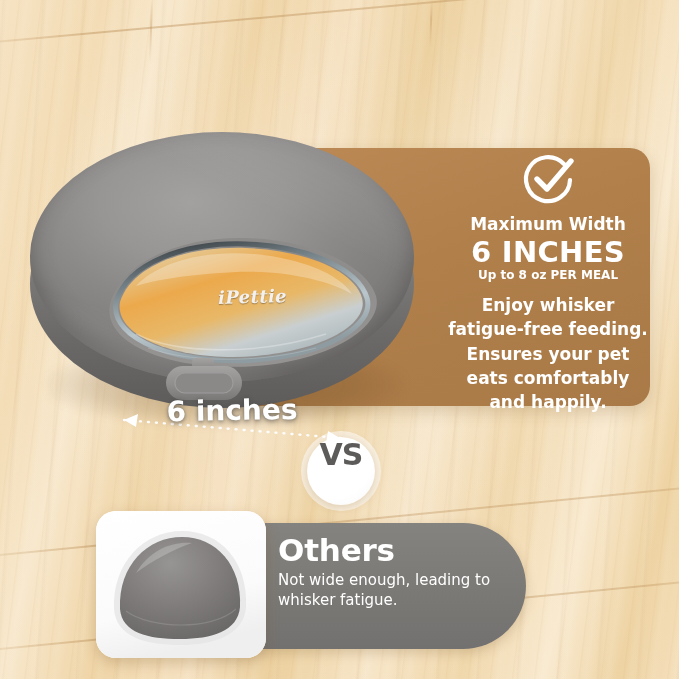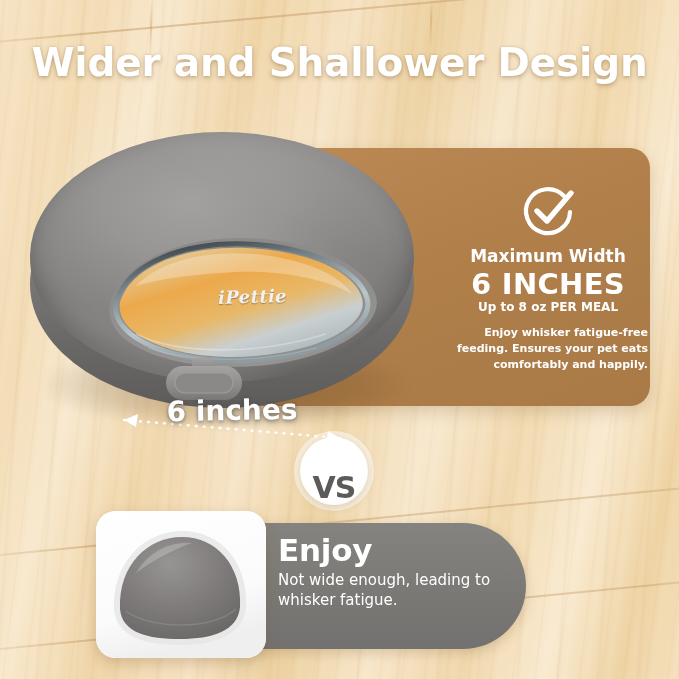--- a/index.html
+++ b/index.html
@@ -106,21 +106,21 @@
     top: 148px;
     width: 418px;
     height: 258px;
     background: linear-gradient(160deg, #bd8a56 0%, #b07f4a 45%, #a97a47 100%);
     border-radius: 20px;
     box-shadow: 0 6px 16px rgba(120,80,36,.22);
   }
   .brown-content {
     position: absolute;
     left: 448px;
-    top: 184px;
+    top: 152px;
     width: 200px;
     text-align: center;
     color: #fff;
   }
   .check-wrap {
     width: 56px;
     height: 56px;
     margin: 0 auto 7px auto;
   }
   .lbl-maxwidth {
@@ -135,25 +135,24 @@
     line-height: 1.05;
     letter-spacing: .3px;
   }
   .lbl-permeal {
     font-size: 12px;
     font-weight: bold;
     line-height: 1.1;
     margin-top: 2px;
   }
   .lbl-desc {
-    font-size: 11px;
+    font-size: 17px;
     font-weight: bold;
     line-height: 1.42;
     margin-top: 11px;
-    text-align: right;
   }
 
   
   .feeder {
     position: absolute;
     left: 22px;
     top: 126px;
     width: 400px;
     height: 300px;
   }
@@ -265,29 +264,29 @@
     left: 140px;
     top: 232px;
     width: 84px;
     height: 46px;
     z-index: 6;
   }
 
   
   .vs-badge {
     position: absolute;
-    left: 300px;
+    left: 307px;
     top: 437px;
     width: 68px;
     height: 68px;
     border-radius: 50%;
     background: radial-gradient(circle at 40% 34%, #ffffff 0%, #ffffff 62%, #f6f6f6 100%);
     box-shadow: 0 2px 10px rgba(140,100,50,.25), 0 0 0 6px rgba(255,255,255,.55);
     display: flex;
-    align-items: flex-end;
+    align-items: flex-start;
     justify-content: center;
   }
   .vs-text {
     font-family: "DejaVu Sans", sans-serif;
     font-size: 30px;
     font-weight: bold;
     color: #5d5b5a;
     letter-spacing: -1px;
   }
 
@@ -341,21 +340,20 @@
   <div class="wood-base"></div>
   <div class="wood-grain"></div>
   <div class="wood-grain2"></div>
   <div class="seam s1"></div>
   <div class="seam s2"></div>
   <div class="seam s3"></div>
   <div class="seam-v v1"></div>
   <div class="seam-v v2"></div>
   <div class="wood-vignette"></div>
 
-  <div class="headline">Wider and Shallower Design</div>
 
   <div class="brown-panel"></div>
 
   <div class="feeder">
     <div class="feeder-shadow"></div>
     <div class="feeder-side"></div>
     <div class="feeder-top"></div>
     <div class="rim-hl"></div>
     <div class="rim-hl2"></div>
 
@@ -428,21 +426,21 @@
       </svg>
     </div>
     <div class="lbl-maxwidth">Maximum Width</div>
     <div class="lbl-inches">6 INCHES</div>
     <div class="lbl-permeal">Up to 8 oz PER MEAL</div>
     <div class="lbl-desc">Enjoy whisker fatigue-free feeding. Ensures your pet eats comfortably and happily.</div>
   </div>
 
   <div class="others-bar"></div>
   <div class="others-text">
-    <div class="others-title">Enjoy</div>
+    <div class="others-title">Others</div>
     <div class="others-sub">Not wide enough, leading to whisker fatigue.</div>
   </div>
 
   <div class="others-card">
     <svg viewBox="0 0 170 147" width="170" height="147">
       <defs>
         <linearGradient id="cardBg" x1="0%" y1="0%" x2="30%" y2="100%">
           <stop offset="0%" stop-color="#ffffff"></stop>
           <stop offset="70%" stop-color="#fbfbfb"></stop>
           <stop offset="100%" stop-color="#efefef"></stop>

